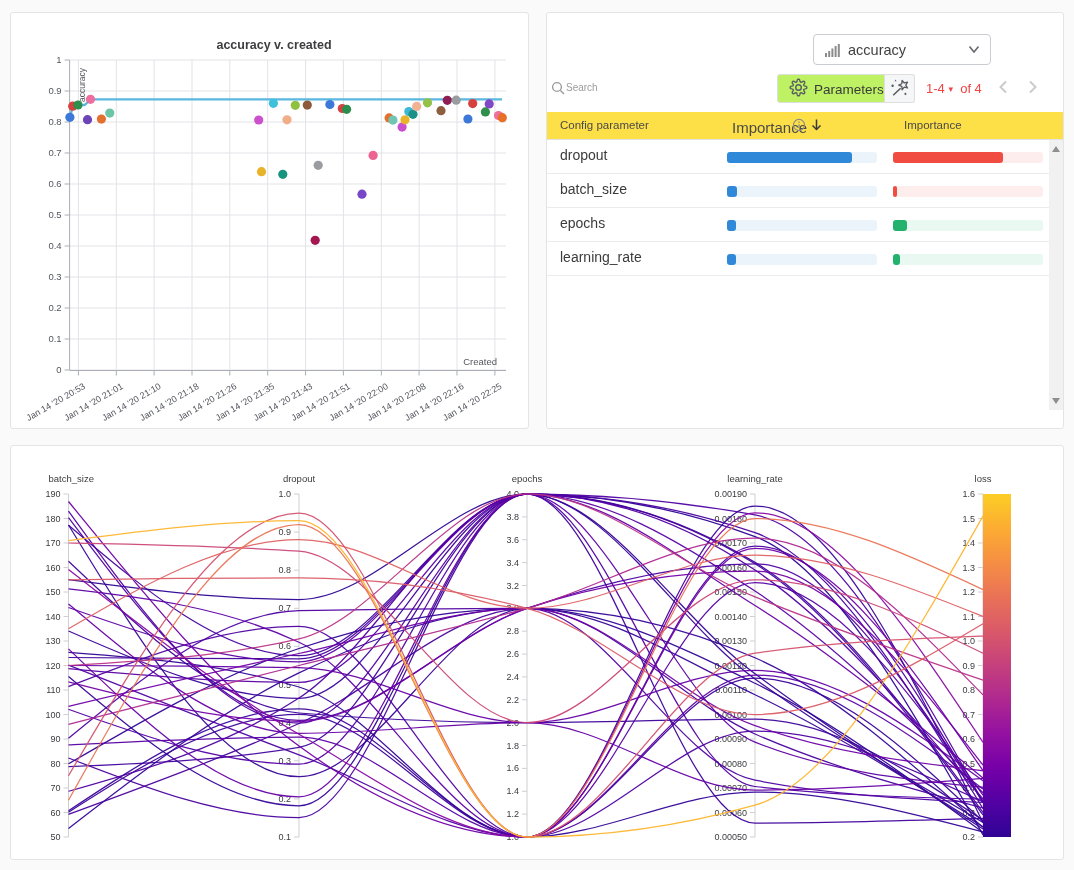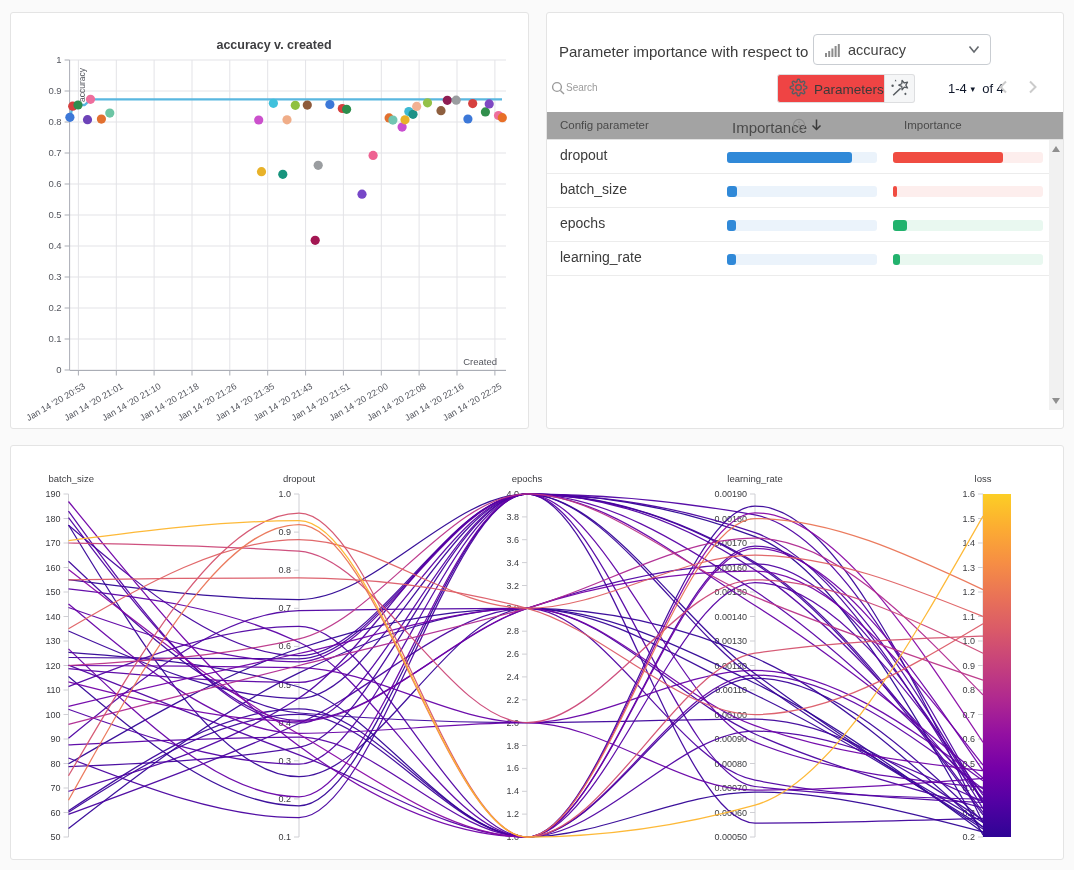--- a/index.html
+++ b/index.html
@@ -121,65 +121,64 @@
 <circle cx="436.3" cy="87.3" r="4.6" fill="#8e1e53"></circle>
 <circle cx="445.2" cy="87.2" r="4.6" fill="#9a9da0"></circle>
 <circle cx="456.9" cy="106.0" r="4.6" fill="#3c78d8"></circle>
 <circle cx="461.7" cy="90.6" r="4.6" fill="#d6403f"></circle>
 <circle cx="474.4" cy="98.9" r="4.6" fill="#318f4c"></circle>
 <circle cx="478.2" cy="90.9" r="4.6" fill="#7e49c2"></circle>
 <circle cx="487.5" cy="102.5" r="4.6" fill="#ee6e9d"></circle>
 <circle cx="491.3" cy="104.7" r="4.6" fill="#e86f28"></circle>
 </svg></div>
 <div class="panel" id="p2">
-  <div class="abs" style="left:12px;top:30px;font-size:15px;color:#3b3b3b;">Parameter importance with respect to</div>
   <div class="abs" style="left:266px;top:21px;width:178px;height:31px;border:1px solid #c9cdd2;border-radius:4px;">
     <svg class="abs" style="left:11px;top:8px;" width="16" height="15" viewBox="0 0 16 15">
       <rect x="0" y="10" width="2" height="4" fill="#8b8b8b"></rect>
       <rect x="3.2" y="8" width="2" height="6" fill="#8b8b8b"></rect>
       <rect x="6.4" y="5.5" width="2" height="8.5" fill="#8b8b8b"></rect>
       <rect x="9.6" y="3" width="2" height="11" fill="#8b8b8b"></rect>
       <rect x="12.8" y="1" width="2" height="13" fill="#8b8b8b"></rect>
     </svg>
     <div class="abs" style="left:34px;top:7px;font-size:14.5px;color:#424242;">accuracy</div>
     <svg class="abs" style="right:10px;top:10px;" width="12" height="9" viewBox="0 0 12 9">
       <polyline points="1.5,1.5 6,7 10.5,1.5" fill="none" stroke="#65696e" stroke-width="1.6"></polyline>
     </svg>
   </div>
   <svg class="abs" style="left:4px;top:68px;" width="15" height="15" viewBox="0 0 15 15">
     <circle cx="6" cy="6" r="4.4" fill="none" stroke="#9b9b9b" stroke-width="1.4"></circle>
     <line x1="9.4" y1="9.4" x2="13" y2="13" stroke="#9b9b9b" stroke-width="1.4"></line>
   </svg>
   <div class="abs" style="left:19px;top:69px;font-size:10px;color:#9b9b9b;">Search</div>
-  <div class="abs" style="left:230px;top:61px;width:108px;height:29px;background:#ef4444;border:1px solid #dddee0;border-radius:3px 0 0 3px;">
+  <div class="abs" style="left:230px;top:61px;width:108px;height:29px;background:#bef264;border:1px solid #dddee0;border-radius:3px 0 0 3px;">
     <svg class="abs" style="left:10px;top:2px;" width="21" height="21" viewBox="0 0 21 21">
       <path d="M18.80,10.50 L18.77,10.07 L18.57,9.65 L17.99,9.31 L17.15,9.09 L16.40,8.92 L15.98,8.72 L15.82,8.46 L15.71,8.18 L15.64,7.88 L15.79,7.45 L16.20,6.80 L16.64,6.04 L16.80,5.40 L16.66,4.96 L16.37,4.63 L16.04,4.34 L15.60,4.20 L14.96,4.36 L14.20,4.80 L13.55,5.21 L13.12,5.36 L12.82,5.29 L12.54,5.18 L12.28,5.02 L12.08,4.60 L11.91,3.85 L11.69,3.01 L11.35,2.43 L10.93,2.23 L10.50,2.20 L10.07,2.23 L9.65,2.43 L9.31,3.01 L9.09,3.85 L8.92,4.60 L8.72,5.02 L8.46,5.18 L8.18,5.29 L7.88,5.36 L7.45,5.21 L6.80,4.80 L6.04,4.36 L5.40,4.20 L4.96,4.34 L4.63,4.63 L4.34,4.96 L4.20,5.40 L4.36,6.04 L4.80,6.80 L5.21,7.45 L5.36,7.88 L5.29,8.18 L5.18,8.46 L5.02,8.72 L4.60,8.92 L3.85,9.09 L3.01,9.31 L2.43,9.65 L2.23,10.07 L2.20,10.50 L2.23,10.93 L2.43,11.35 L3.01,11.69 L3.85,11.91 L4.60,12.08 L5.02,12.28 L5.18,12.54 L5.29,12.82 L5.36,13.12 L5.21,13.55 L4.80,14.20 L4.36,14.96 L4.20,15.60 L4.34,16.04 L4.63,16.37 L4.96,16.66 L5.40,16.80 L6.04,16.64 L6.80,16.20 L7.45,15.79 L7.88,15.64 L8.18,15.71 L8.46,15.82 L8.72,15.98 L8.92,16.40 L9.09,17.15 L9.31,17.99 L9.65,18.57 L10.07,18.77 L10.50,18.80 L10.93,18.77 L11.35,18.57 L11.69,17.99 L11.91,17.15 L12.08,16.40 L12.28,15.98 L12.54,15.82 L12.82,15.71 L13.12,15.64 L13.55,15.79 L14.20,16.20 L14.96,16.64 L15.60,16.80 L16.04,16.66 L16.37,16.37 L16.66,16.04 L16.80,15.60 L16.64,14.96 L16.20,14.20 L15.79,13.55 L15.64,13.12 L15.71,12.82 L15.82,12.54 L15.98,12.28 L16.40,12.08 L17.15,11.91 L17.99,11.69 L18.57,11.35 L18.77,10.93 L18.80,10.50 Z" fill="none" stroke="#585d62" stroke-width="1.4" stroke-linejoin="round"></path>
       <circle cx="10.5" cy="10.5" r="2.8" stroke="#585d62" stroke-width="1.4" fill="none"></circle>
     </svg>
     <div class="abs" style="left:36px;top:7px;font-size:13.5px;color:#3a3a3a;">Parameters</div>
   </div>
   <div class="abs" style="left:338px;top:61px;width:30px;height:29px;background:#f5f6f7;border:1px solid #dddee0;border-left:none;border-radius:0 3px 3px 0;">
     <svg class="abs" style="left:4px;top:3px;" width="21" height="21" viewBox="0 0 21 21">
       <line x1="4.2" y1="17.2" x2="11.6" y2="10.2" stroke="#555a5f" stroke-width="1.5"></line>
       <g transform="rotate(-18 14.5 6.8)">
         <path d="M14.5 2.2 L15.8 5.3 L19.1 5.6 L16.6 7.8 L17.4 11.1 L14.5 9.3 L11.6 11.1 L12.4 7.8 L9.9 5.6 L13.2 5.3 Z" fill="none" stroke="#555a5f" stroke-width="1.3" stroke-linejoin="round"></path>
       </g>
       <circle cx="3.6" cy="7.8" r="1.2" fill="#555a5f"></circle>
       <path d="M6.6 1.6 l0.9 1.6 l-1.8 0 Z" fill="#555a5f"></path>
       <path d="M16.4 14.6 l1.3 1.3 l-1.3 1.3 l-1.3 -1.3 Z" fill="#555a5f"></path>
     </svg>
   </div>
-  <div class="abs" style="left:401px;top:68px;font-size:13px;color:#0f172a;">1-4 <span style="font-size:9px;position:relative;top:-1.5px;">▾</span>&nbsp; of 4</div>
+  <div class="abs" style="left:379px;top:68px;font-size:13px;color:#ef4444;">1-4 <span style="font-size:9px;position:relative;top:-1.5px;">▾</span>&nbsp; of 4</div>
   <svg class="abs" style="left:450px;top:67px;" width="13" height="14" viewBox="0 0 13 14">
       <polyline points="9,1.5 3.5,7 9,12.5" fill="none" stroke="#cbcbcb" stroke-width="2"></polyline>
     </svg>
   <svg class="abs" style="left:479px;top:67px;" width="13" height="14" viewBox="0 0 13 14">
       <polyline points="4,1.5 9.5,7 4,12.5" fill="none" stroke="#cbcbcb" stroke-width="2"></polyline>
     </svg>
-  <div class="abs" style="left:0;top:99px;width:516px;height:28px;background:#a3a3a3;border-bottom:1px solid #e2e2e2;">
+  <div class="abs" style="left:0;top:99px;width:516px;height:28px;background:#fde047;border-bottom:1px solid #e2e2e2;">
     <div class="abs" style="left:13px;top:7px;font-size:11.5px;color:#4a4a4a;">Config parameter</div>
     <div class="abs" style="left:185px;top:7px;font-size:15px;color:#4a4a4a;text-align:right;">Importance</div>
     <svg class="abs" style="left:245px;top:6px;" width="14" height="14" viewBox="0 0 14 14">
       <circle cx="7" cy="7" r="5.6" fill="none" stroke="#8a8a8a" stroke-width="1.1"></circle>
       <line x1="7" y1="6.2" x2="7" y2="10" stroke="#8a8a8a" stroke-width="1.3"></line>
       <circle cx="7" cy="4.2" r="0.8" fill="#8a8a8a"></circle>
     </svg>
     <svg class="abs" style="left:263px;top:6px;" width="13" height="14" viewBox="0 0 13 14">
       <g stroke="#3a3a3a" stroke-width="1.5" fill="none">
           <line x1="6.5" y1="1.5" x2="6.5" y2="11.5"></line>

